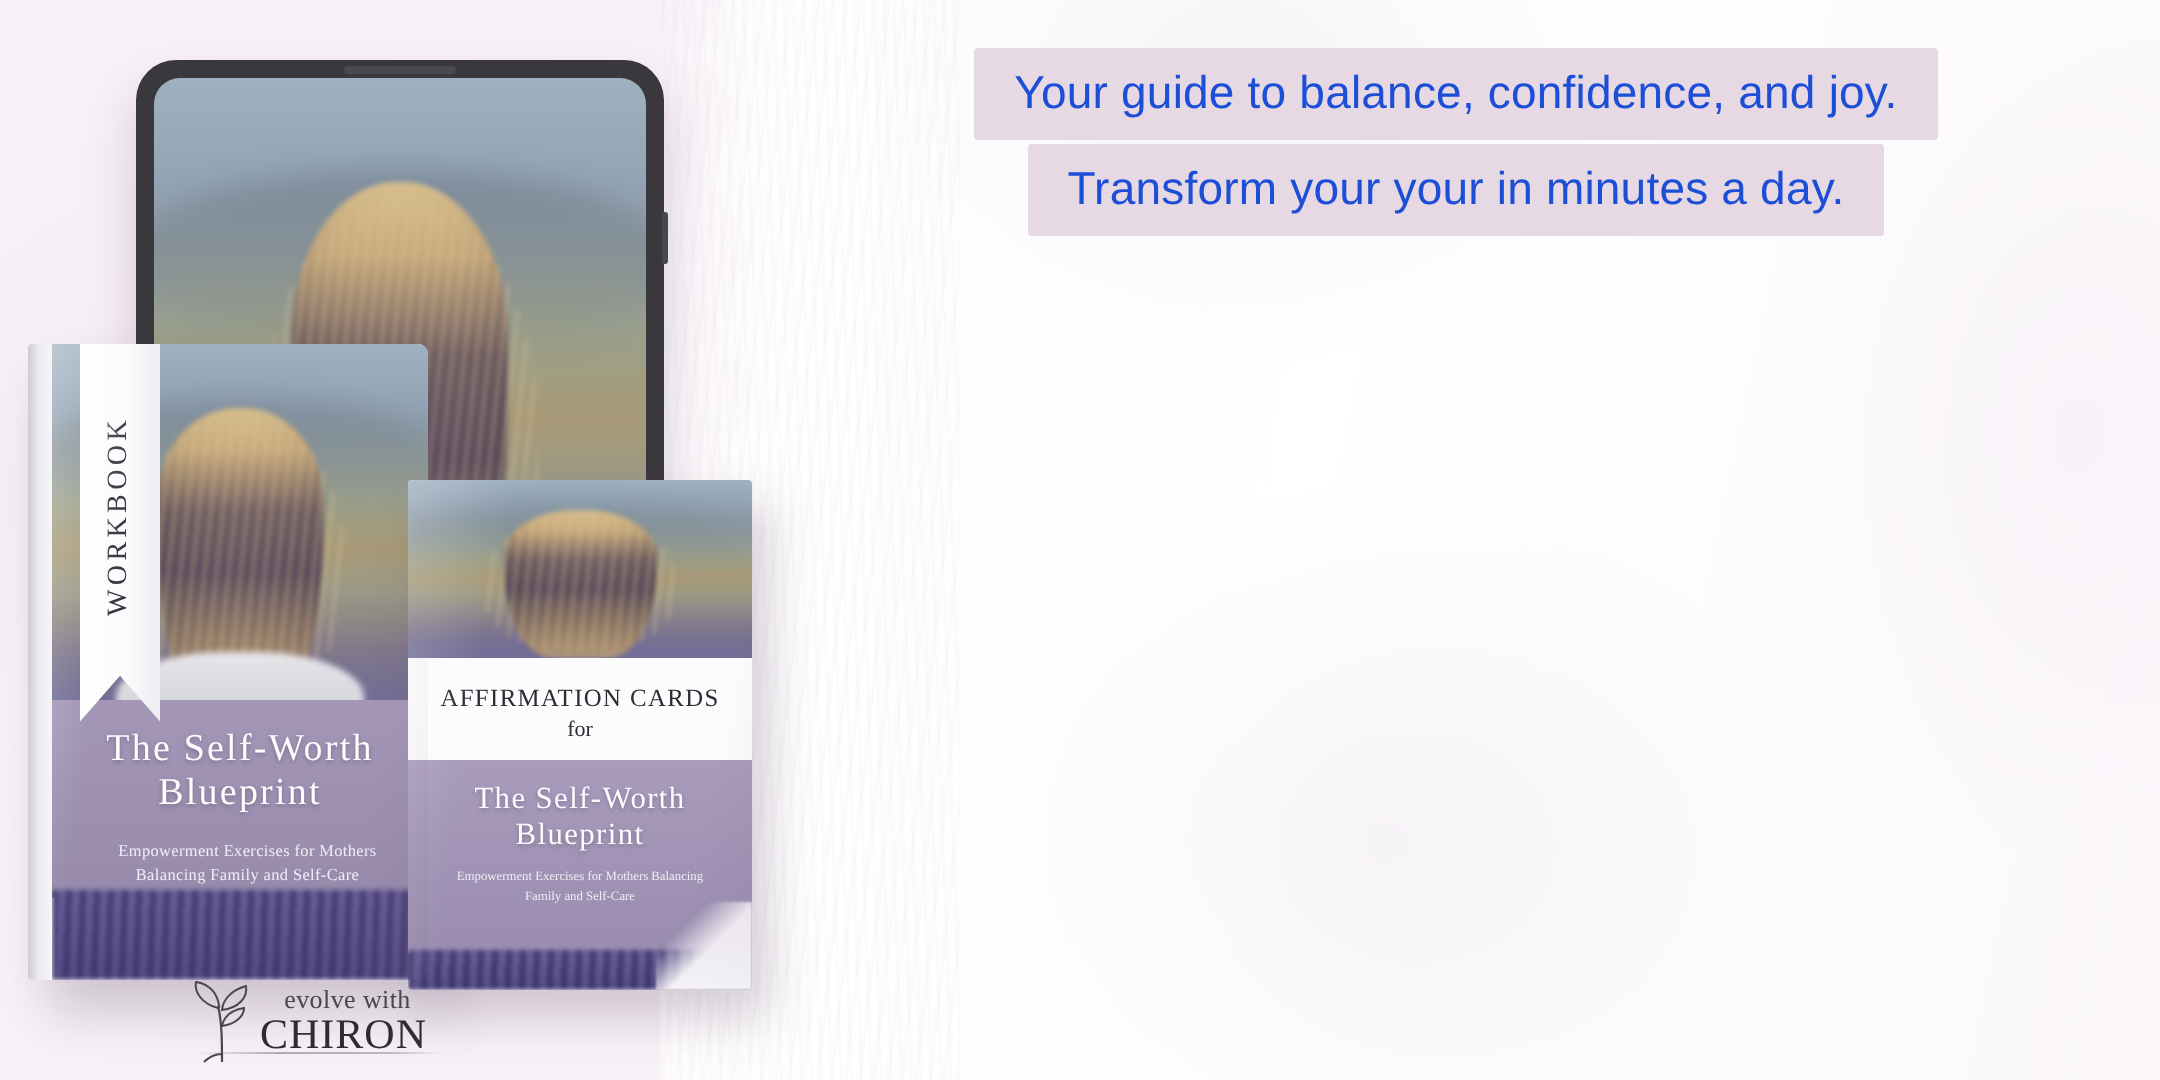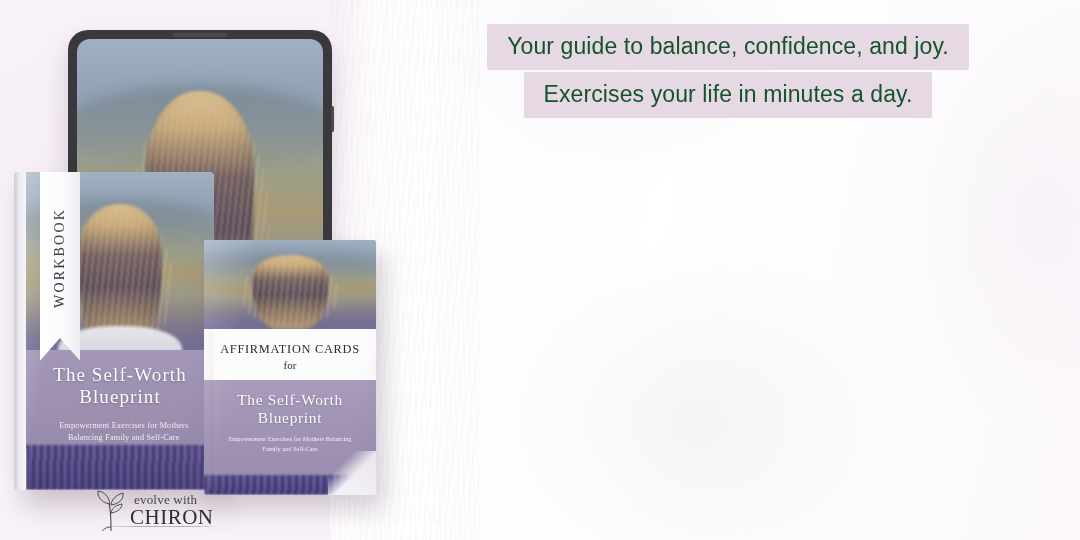--- a/index.html
+++ b/index.html
@@ -121,21 +121,21 @@
   .promise {
     margin-top: 24px;
     display: flex;
     flex-direction: column;
     align-items: center;
     gap: 2px;
   }
   .promise-line {
     display: inline-block;
     background: #e7d9e3;
-    color: #14532d;
+    color: #1d4ed8;
     font-size: 23px;
     line-height: 1.0;
     padding: 11px 20px 12px;
     border-radius: 2px;
     white-space: nowrap;
     letter-spacing: .1px;
   }
   .promise-line.two { letter-spacing: .1px; }
 
   
@@ -395,21 +395,21 @@
   
   .logo {
     position: absolute;
     left: 92px; top: 485px;
     width: 130px; height: 50px;
     display: flex;
     align-items: center;
     gap: 2px;
   }
   .logo-mark { width: 40px; height: 46px; flex: 0 0 auto; }
-  .logo-text { display: flex; flex-direction: column; line-height: 1; margin-left: -4px; }
+  .logo-text { display: flex; flex-direction: column; line-height: 1; margin-left: -4px; text-align: center; }
   .logo-evolve {
     font-family: "Liberation Serif", serif;
     font-size: 13px;
     color: #4b4550;
     letter-spacing: .2px;
     margin-left: 4px;
   }
   .logo-chiron {
     font-family: "Liberation Serif", serif;
     font-size: 21px;
@@ -519,17 +519,17 @@
     <div class="logo-rule"></div>
   </div>
 
   <div class="content">
 
 
 
 
     <div class="promise">
       <span class="promise-line one">Your guide to balance, confidence, and joy.</span>
-      <span class="promise-line two">Exercises your life in minutes a day.</span>
+      <span class="promise-line two">Transform your your in minutes a day.</span>
     </div>
   </div>
 
 </div>
 
 </body></html>

